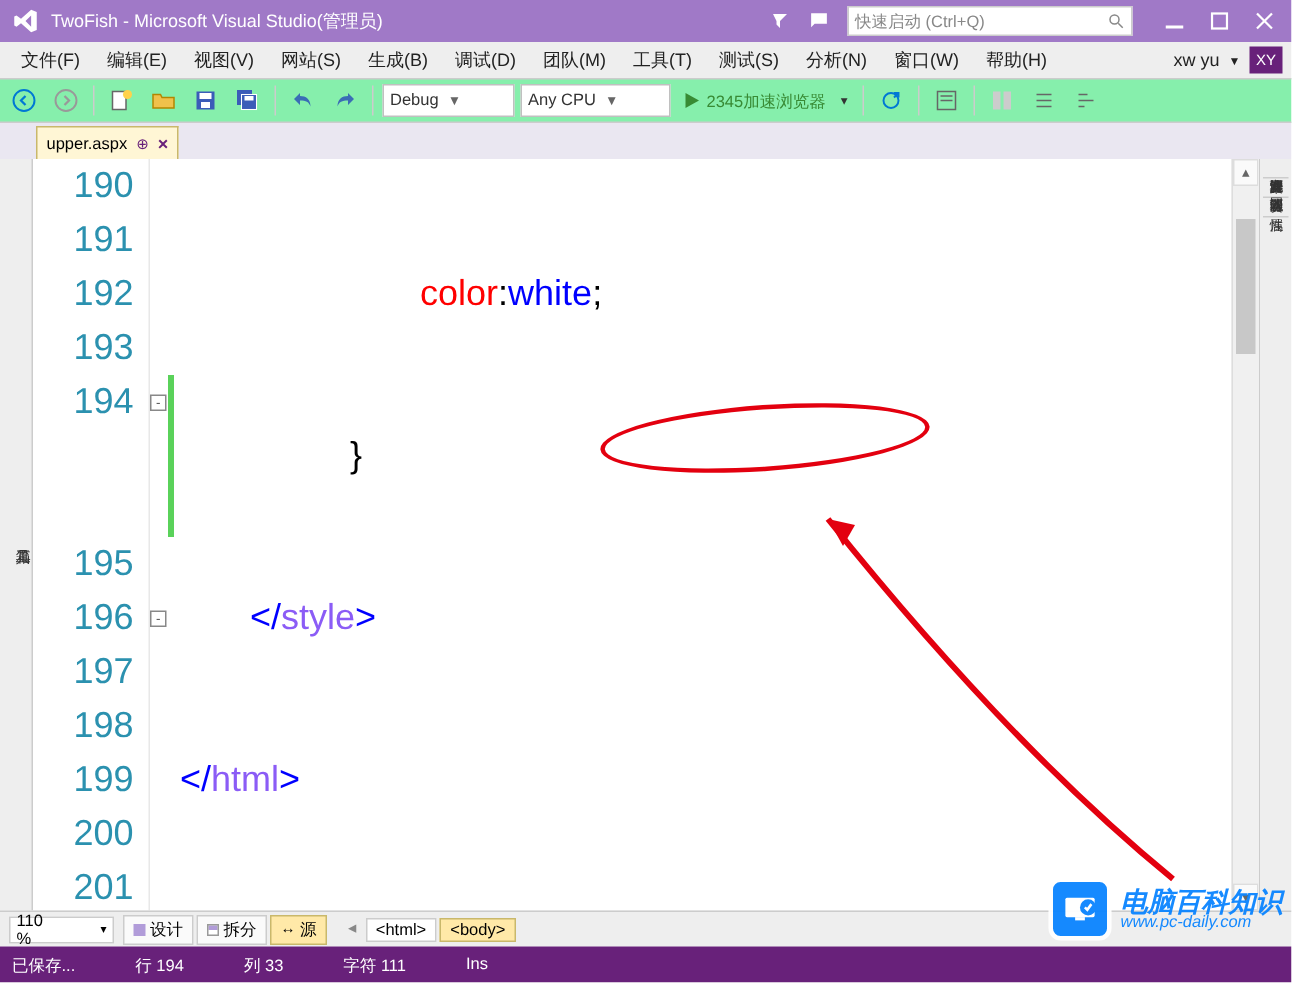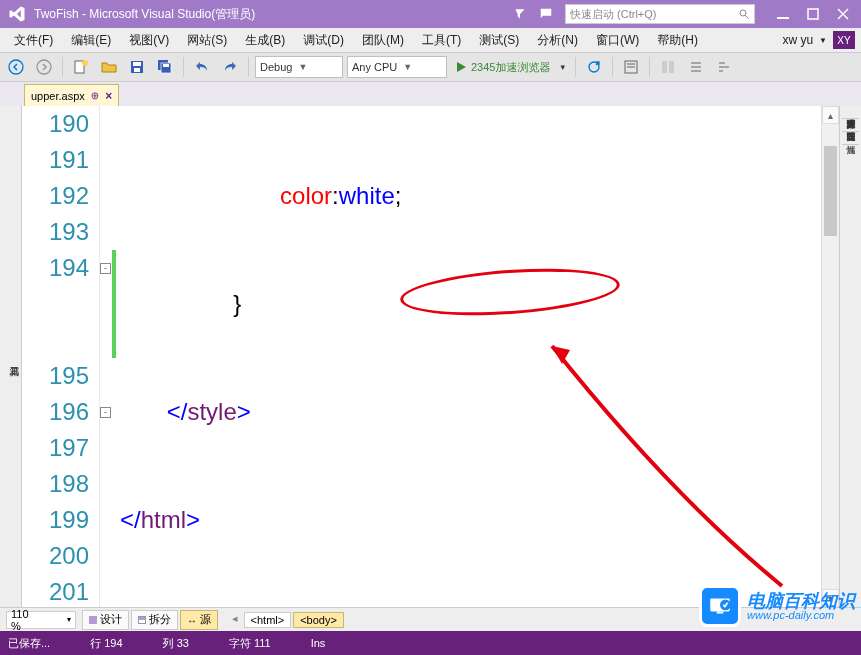--- a/index.html
+++ b/index.html
@@ -16,21 +16,21 @@
 .win-btns { display:flex; gap:2px; margin-left:8px; }
 .win-btn { width:28px; height:22px; display:flex; align-items:center; justify-content:center; color:#fff; }
 
 
 .menubar { height:24px; background:#eee; display:flex; align-items:center; padding:0 6px; color:#222; gap:2px; }
 .menu-item { padding:2px 8px; font-size:12px; }
 .menubar .right { margin-left:auto; display:flex; align-items:center; gap:6px; }
 .user-badge { background:#68217a; color:#fff; width:22px; height:18px; font-size:10px; display:flex; align-items:center; justify-content:center; }
 
 
-.toolbar { height:30px; background:#e5e5e5; border-top:1px solid #ccc; border-bottom:1px solid #ccc; display:flex; align-items:center; padding:0 4px; gap:4px; }
+.toolbar { height:30px; background:#86efac; border-top:1px solid #ccc; border-bottom:1px solid #ccc; display:flex; align-items:center; padding:0 4px; gap:4px; }
 .tbtn { width:24px; height:24px; display:flex; align-items:center; justify-content:center; color:#444; position:relative; }
 .tbtn svg { width:16px; height:16px; }
 .tsep { width:1px; height:20px; background:#ccc; margin:0 2px; }
 .tcombo { height:22px; border:1px solid #c0c0c0; background:#fff; display:flex; align-items:center; padding:0 4px; font-size:11px; color:#333; }
 .tcombo .caret { margin-left:6px; font-size:9px; color:#666; }
 .run-btn { color:#388a34; display:flex; align-items:center; gap:4px; font-size:11px; }
 
 
 .tabstrip { height:24px; background:#eae7f1; display:flex; align-items:flex-end; padding-left:24px; position:relative; }
 .tab { height:22px; background:#fff6d5; border:1px solid #c9b86b; border-bottom:none; display:flex; align-items:center; padding:0 6px; font-size:11px; gap:6px; }
@@ -47,21 +47,21 @@
 .gutter { position:absolute; left:0; top:0; width:78px; bottom:0; background:#fff; text-align:right; padding-right:10px; font-family:Consolas,monospace; font-size:24px; color:#2b91af; border-right:1px solid #e8e8e8; }
 .gutter .ln { height:36px; line-height:36px; }
 .code { position:absolute; left:78px; top:0; right:18px; bottom:0; font-family:"SimSun",Consolas,monospace; font-size:24px; line-height:36px; white-space:pre; color:#000; }
 .code .row { height:36px; position:relative; }
 .fold-col { position:absolute; left:78px; top:0; width:14px; bottom:0; }
 .fold { position:absolute; width:11px; height:11px; border:1px solid #888; background:#fff; font-size:9px; line-height:9px; text-align:center; color:#555; }
 .hl-line { position:absolute; left:78px; right:18px; height:108px; border:1px solid #d8d8d8; background:#fdfdfd; z-index:-1; }
 .change-bar { position:absolute; left:90px; width:4px; background:#5ad25a; }
 
 .t-blue  { color:#0000ff; }
-.t-maroon{ color:#701a75; }
+.t-maroon{ color:#8b5cf6; }
 .t-red   { color:#ff0000; }
 
 .vscroll { position:absolute; right:0; top:0; width:18px; bottom:0; background:#f0f0f0; border-left:1px solid #ddd; }
 .vscroll .up,.vscroll .dn { height:18px; text-align:center; font-size:10px; color:#666; line-height:18px; border:1px solid #ddd; background:#fafafa; }
 .vscroll .thumb { position:absolute; left:2px; right:2px; top:40px; height:90px; background:#c8c8c8; }
 
 
 .annot-ellipse { position:absolute; border:3px solid #e3000f; border-radius:50%; transform:rotate(-4deg); pointer-events:none; z-index:5; }
 .annot-arrow { position:absolute; pointer-events:none; z-index:5; }
 

